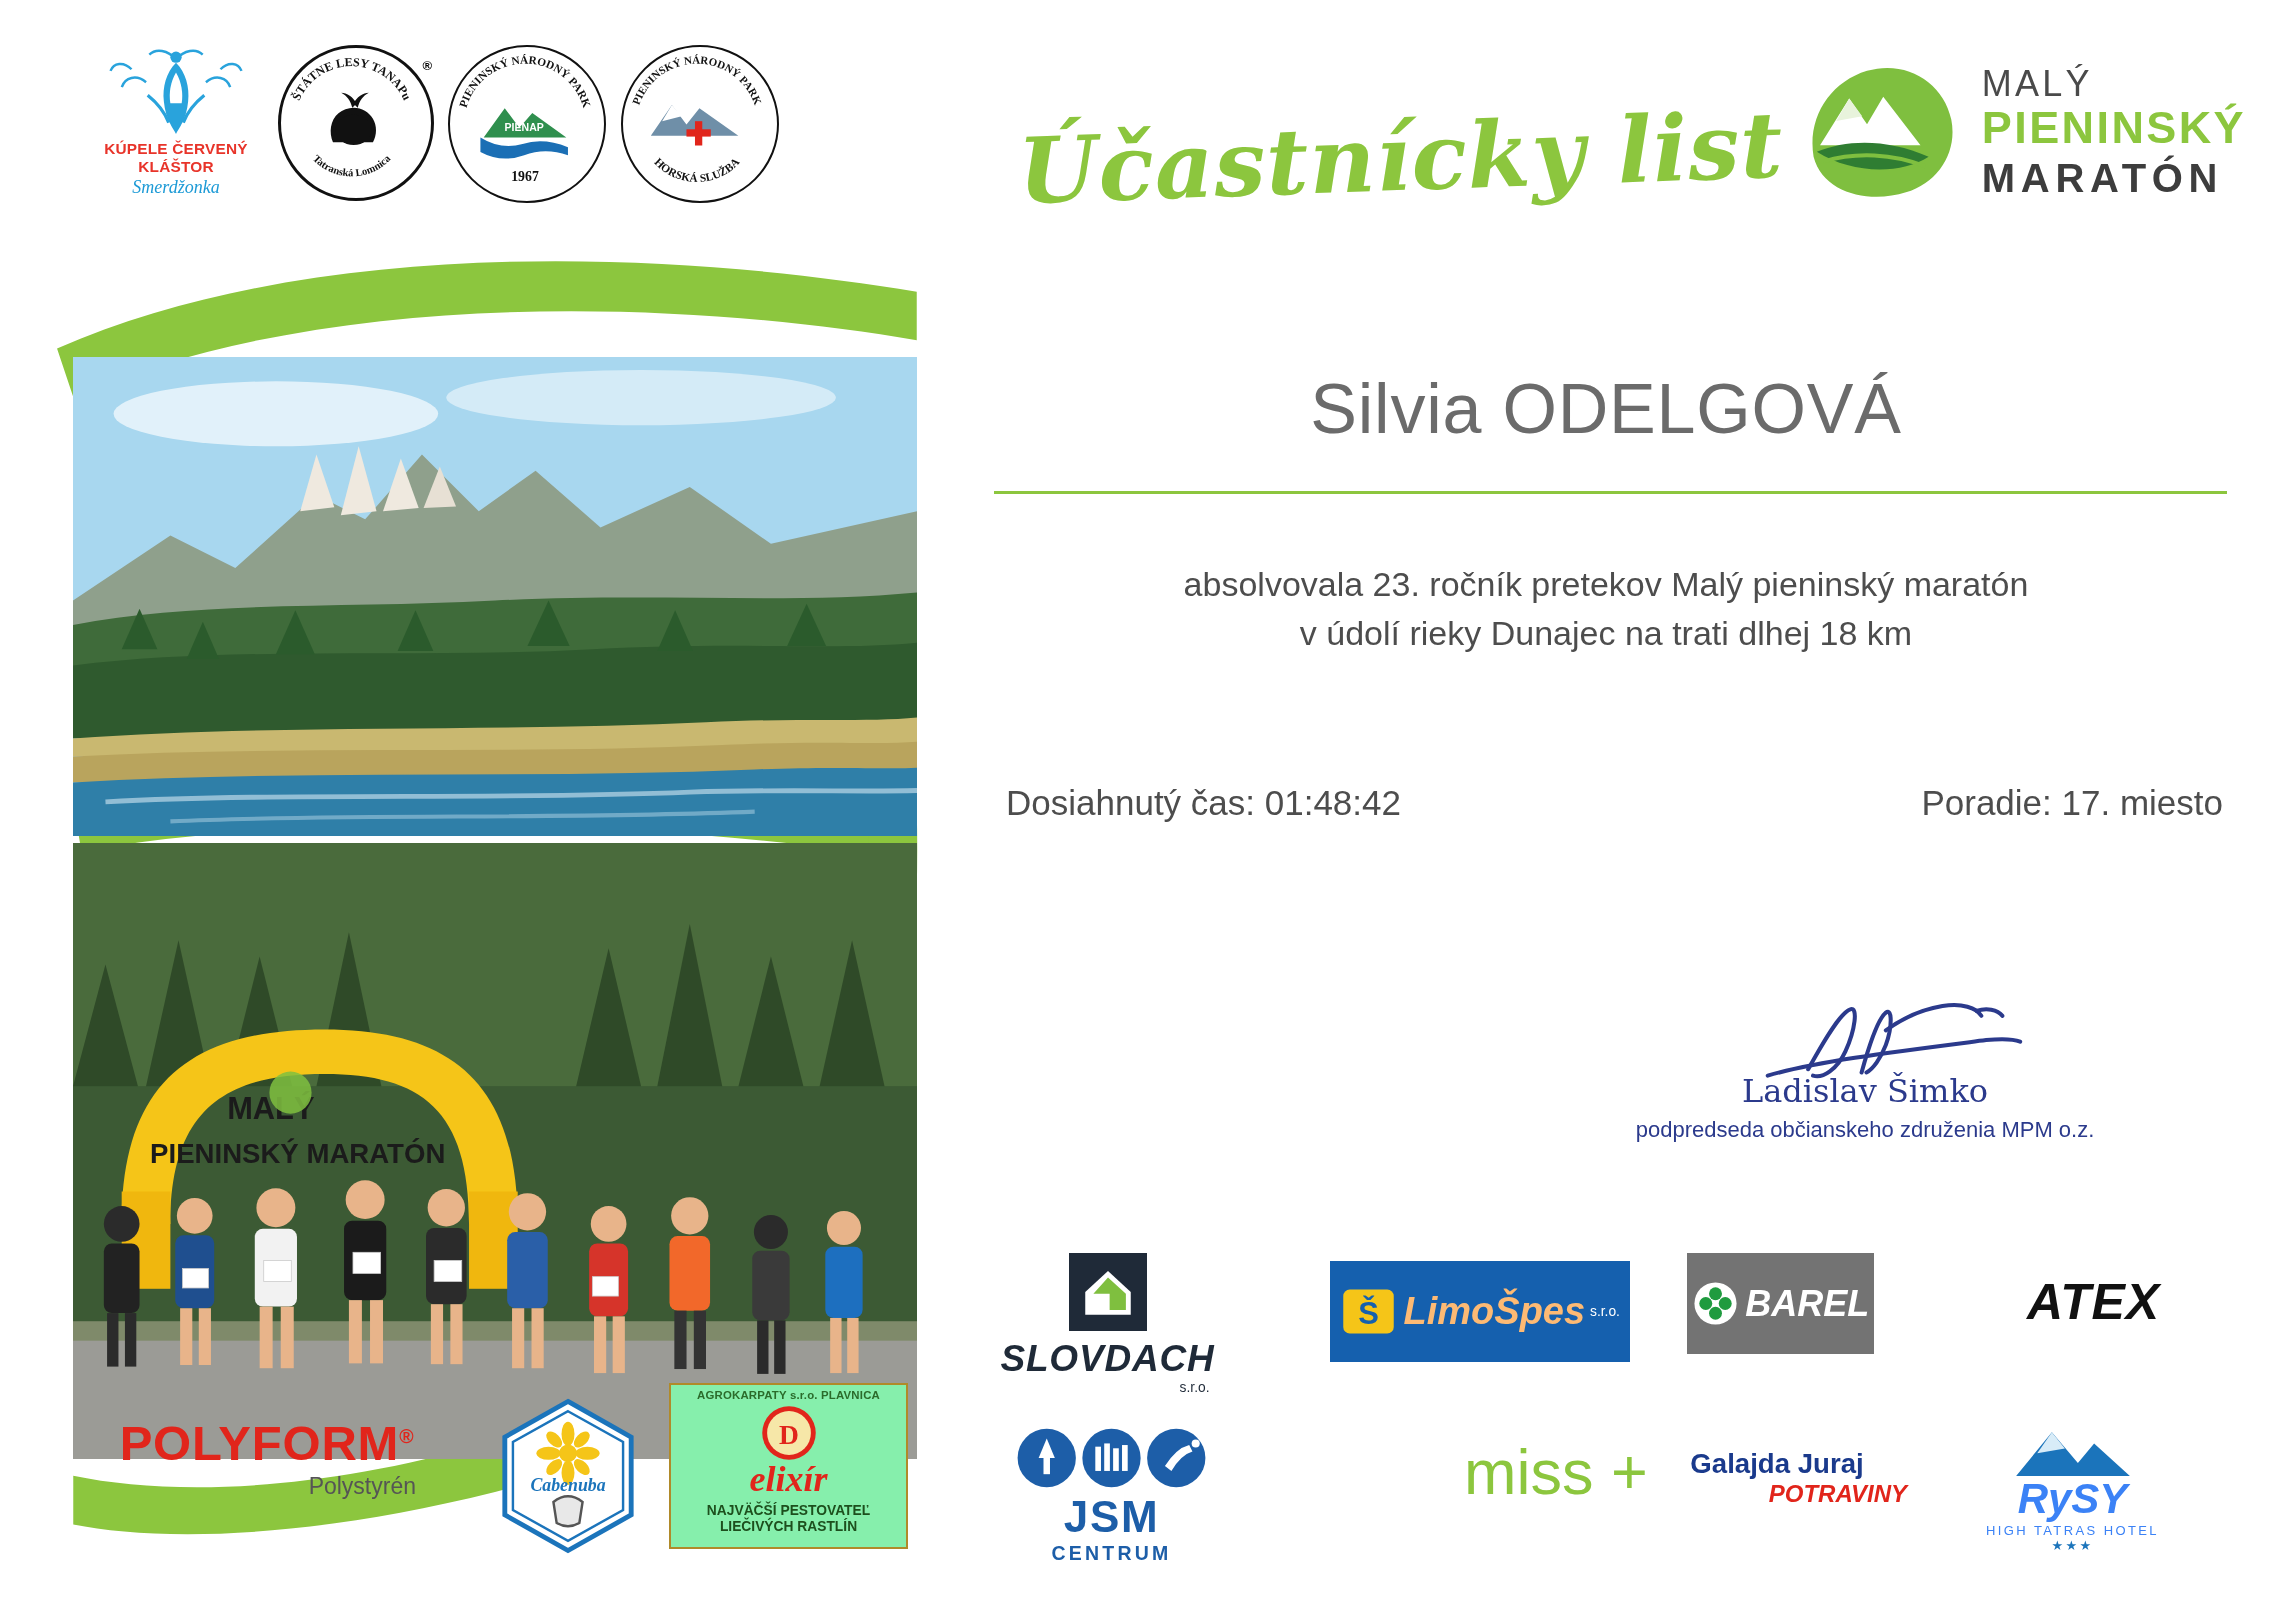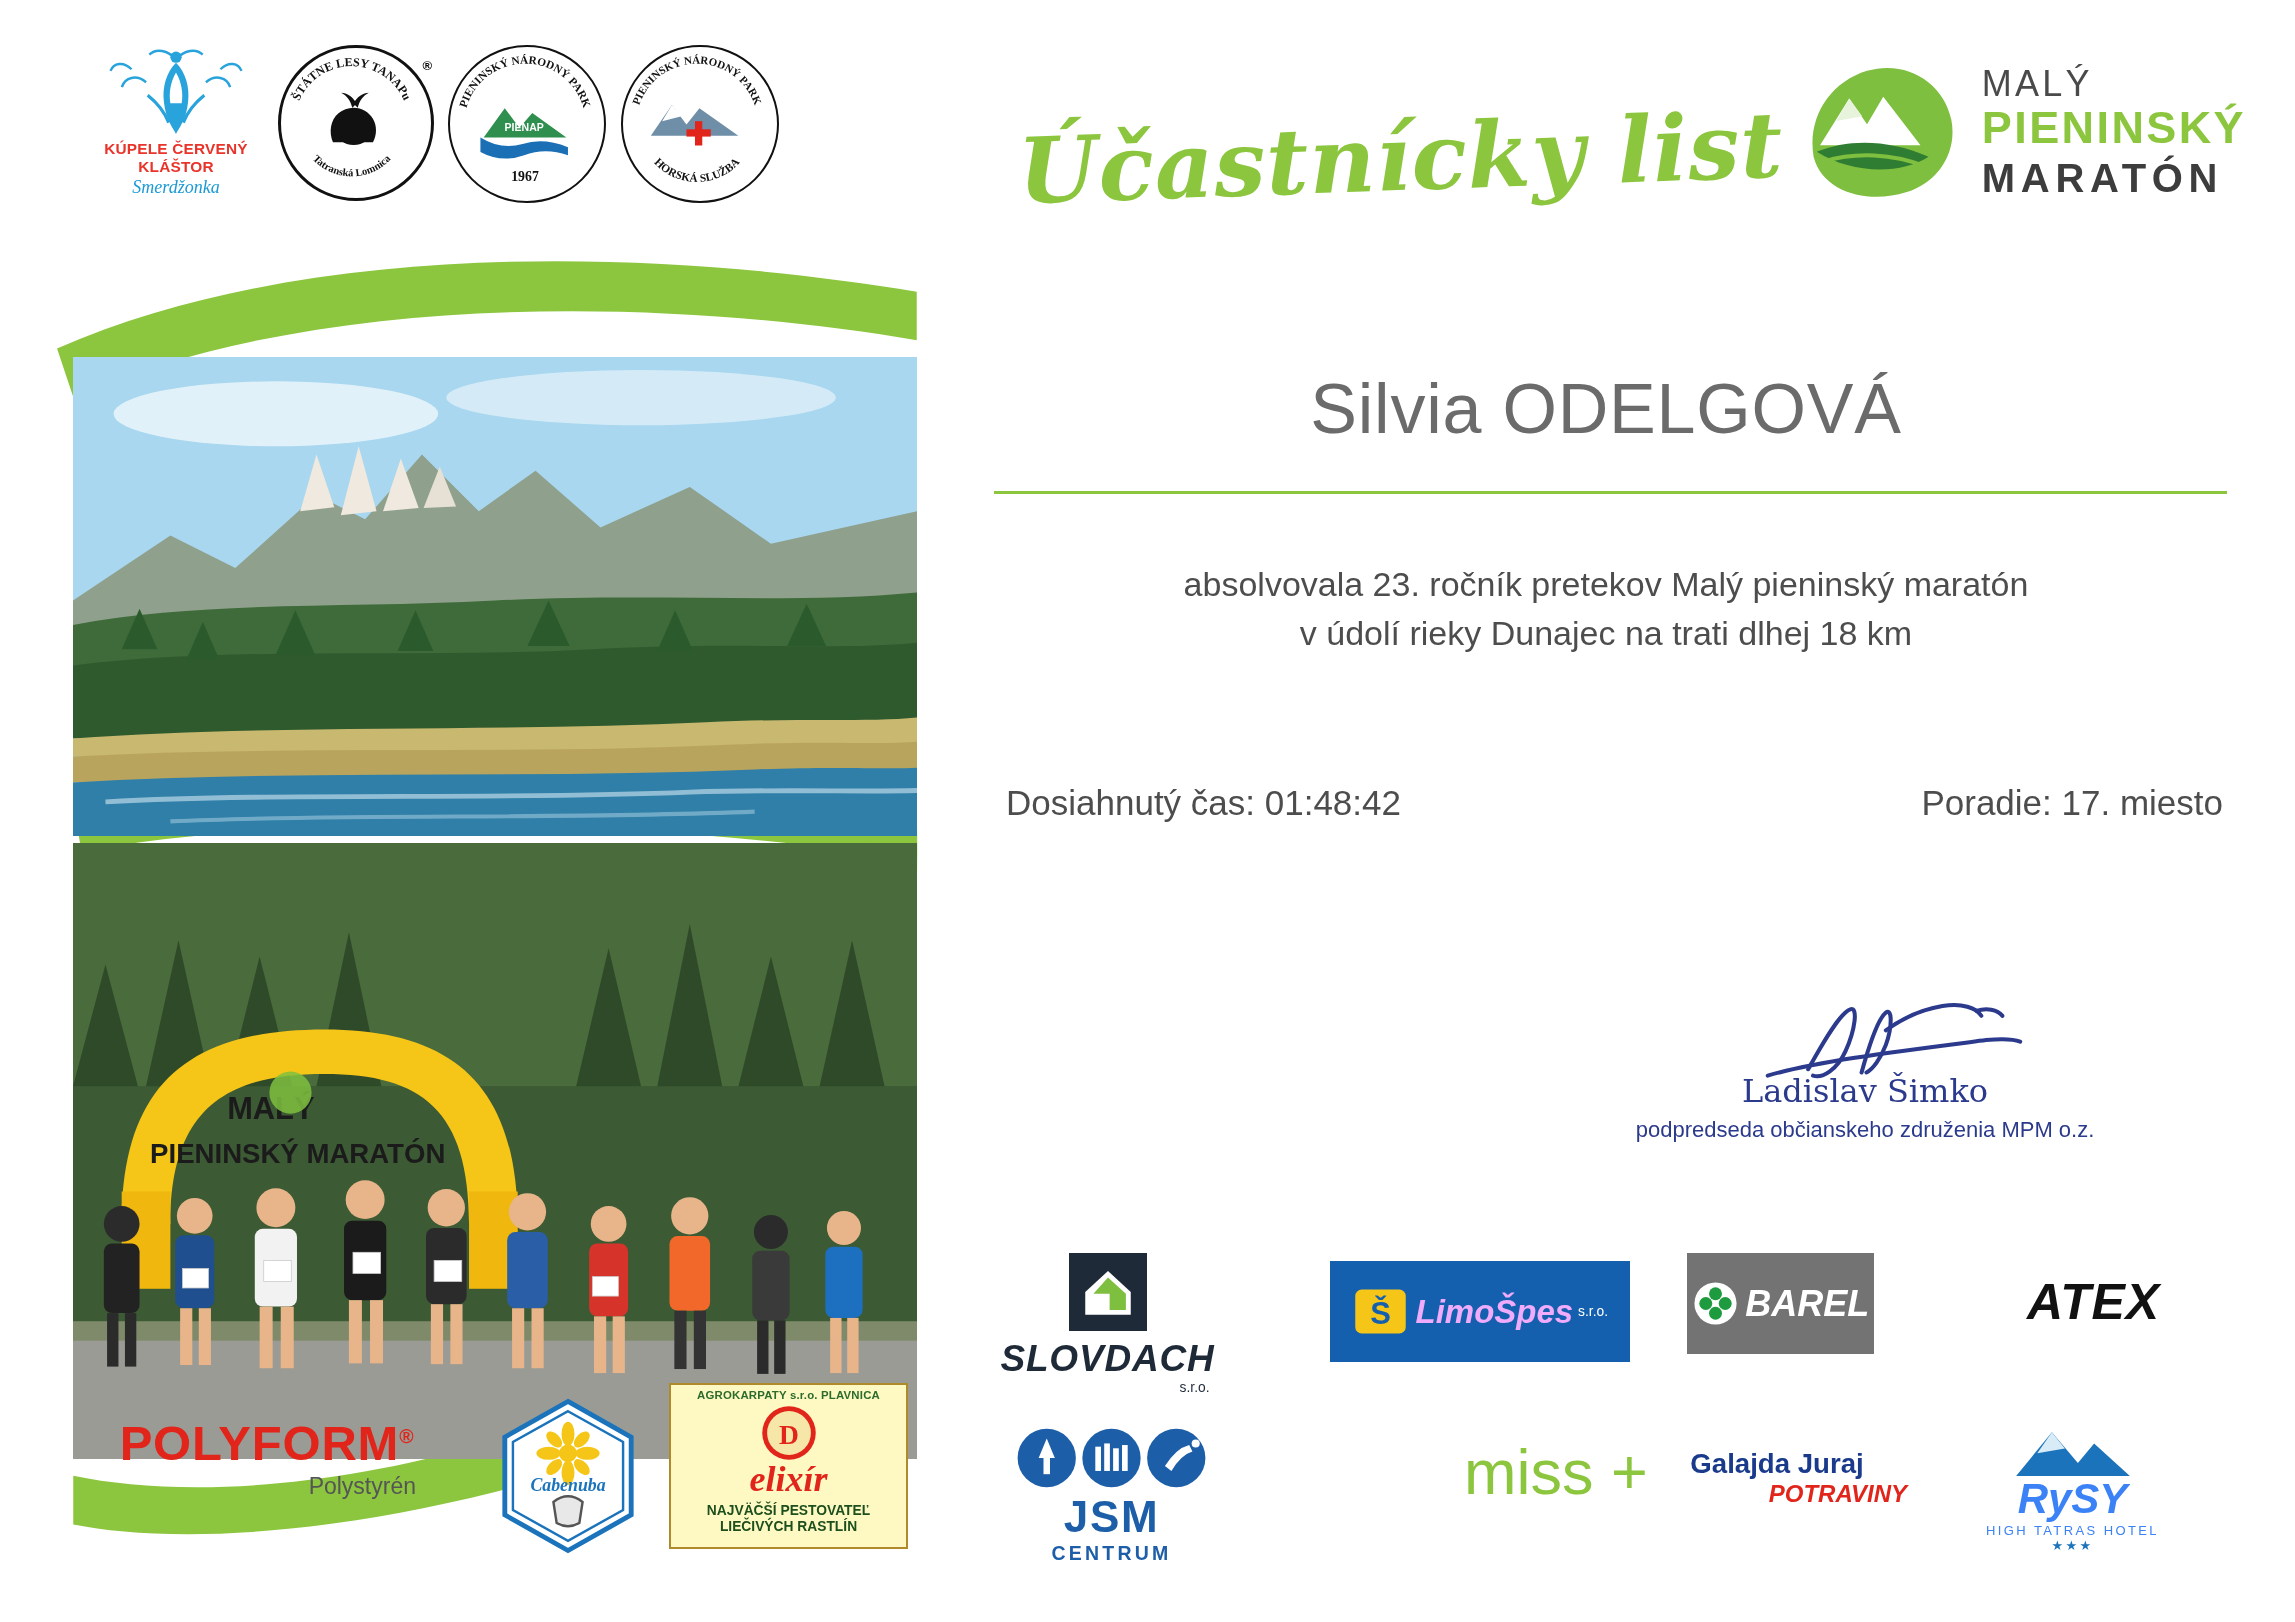--- a/index.html
+++ b/index.html
@@ -223,37 +223,37 @@
   .sp-polyform .pf {
     font-size: 49px; font-weight: bold; color: #e1251b; letter-spacing: 0.8px;
     font-family: "Liberation Sans", sans-serif;
   }
   .sp-polyform .pf sup { font-size: 19.5px; }
   .sp-polyform .ps { font-size: 23px; color:#555; text-align:right; margin-top:1.6px; padding-right:13px;}
 
   .sp-cabenuba { left: 487px; top: 1395px; width: 162px; height: 162px; }
 
   .sp-elixir { left: 669px; top: 1383px; width: 235px; height: 162px;
-               border: 2.4px solid #b08a2a; background:#fef9c3; text-align:center; }
+               border: 2.4px solid #b08a2a; background:#86efac; text-align:center; }
   .sp-elixir .top { font-size: 11.4px; color:#2b6b2b; font-weight:bold; margin-top:4px; letter-spacing:0.2px;}
   .sp-elixir .word { font-size: 36px; color:#e1251b; font-style:italic; font-weight:bold; font-family:"Liberation Serif",serif; }
   .sp-elixir .bot { font-size: 13.8px; color:#1d4f1d; font-weight:bold; line-height:1.15; margin-top:3.2px;}
 
   .sp-slovdach { left: 986px; top: 1253px; width: 243px; text-align:center; }
   .sp-slovdach .box { width: 78px; height: 78px; background:#1f2a38; margin: 0 auto 6.5px; position:relative; }
   .sp-slovdach .word { font-size: 37px; font-weight:bold; color:#1f2a38; font-style:italic; letter-spacing:0.8px;}
   .sp-slovdach .sro { font-size: 13.8px; color:#1f2a38; text-align:right; padding-right: 19.5px; }
 
   .sp-jsm { left: 990px; top: 1424px; width: 243px; text-align:center; }
   .sp-jsm .word { font-size: 44px; font-weight:bold; color:#1d5ea8; letter-spacing:1.6px; }
   .sp-jsm .sub { font-size: 19.5px; font-weight:bold; color:#1d5ea8; letter-spacing:3.2px; }
 
   .sp-limospes { left: 1330px; top: 1261px; width: 300px; height: 101px; background:#1560ae;
                  display:flex; align-items:center; justify-content:center; }
-  .sp-limospes .w { color:#f0abfc; font-size: 33px; font-weight:bold; font-style:italic; }
+  .sp-limospes .w { color:#fdba74; font-size: 38px; font-weight:bold; font-style:italic; }
   .sp-limospes .sro { color:#fff; font-size:13.8px; margin-left:4.9px; }
 
   .sp-miss { left: 1418px; top: 1436px; width: 276px; text-align:center; }
   .sp-miss .w { font-size: 63px; color:#8cc63e; font-weight:500; }
 
   .sp-barel { left: 1687px; top: 1253px; width: 187px; height: 101px; background:#737373;
               display:flex; align-items:center; justify-content:center; }
   .sp-barel .w { color:#fff; font-size: 36px; font-weight:bold; font-style:italic; }
 
   .sp-galajda { left: 1647px; top: 1448px; width: 260px; text-align:center; }

